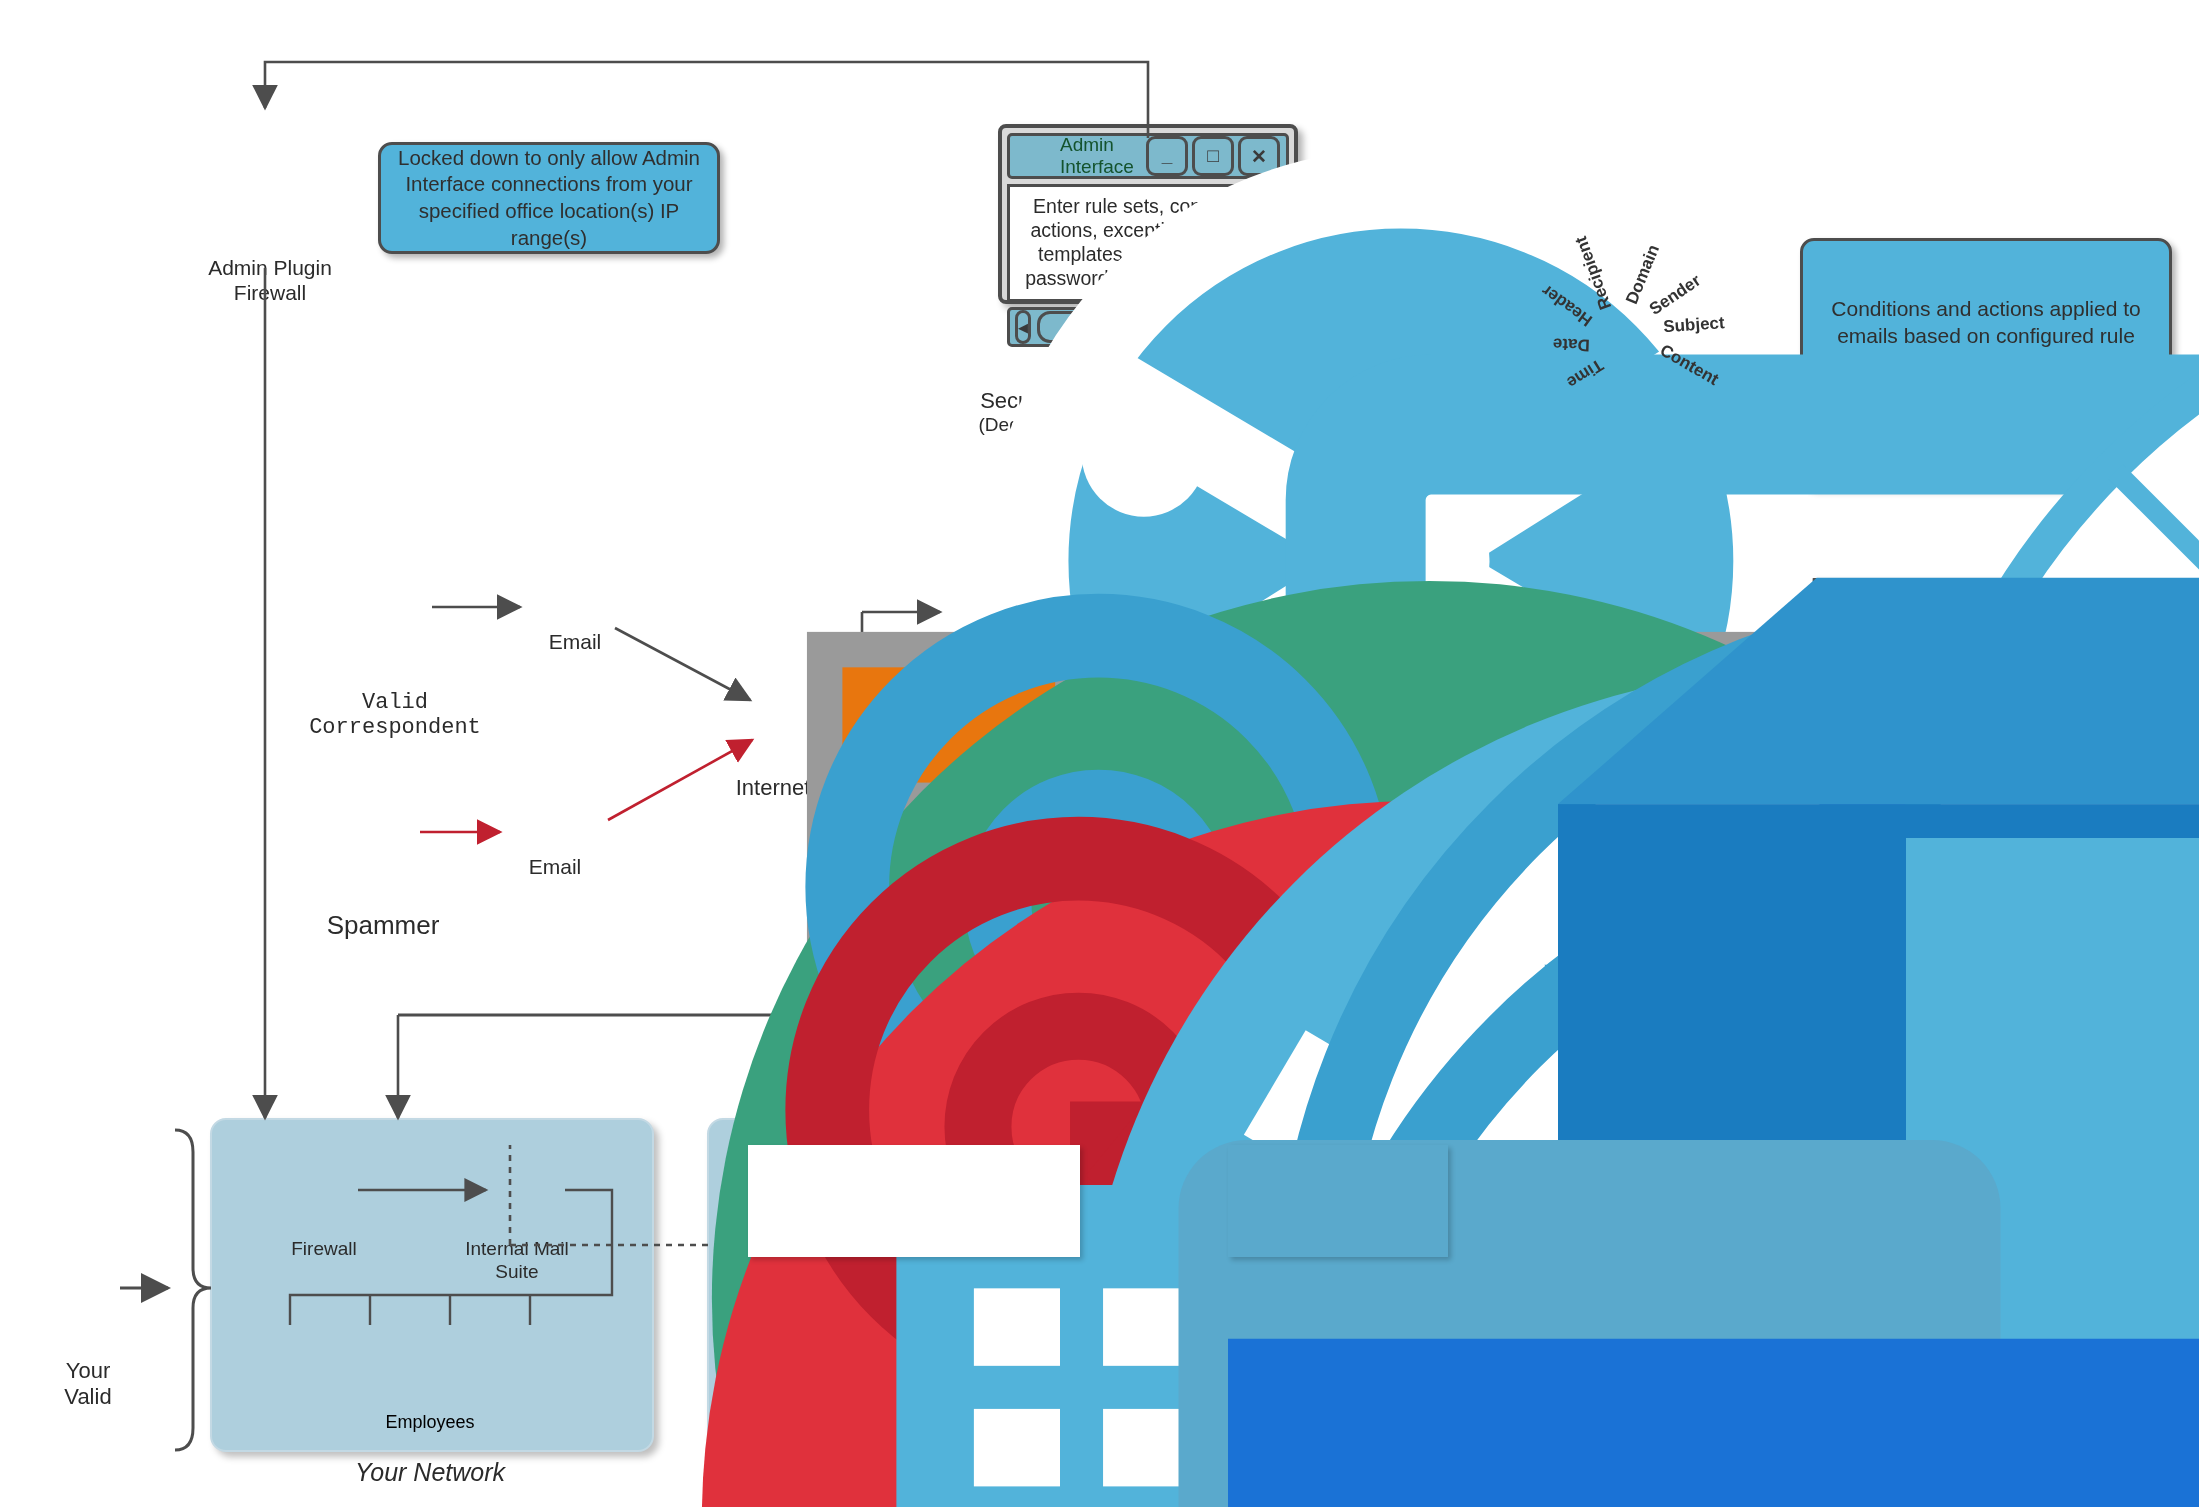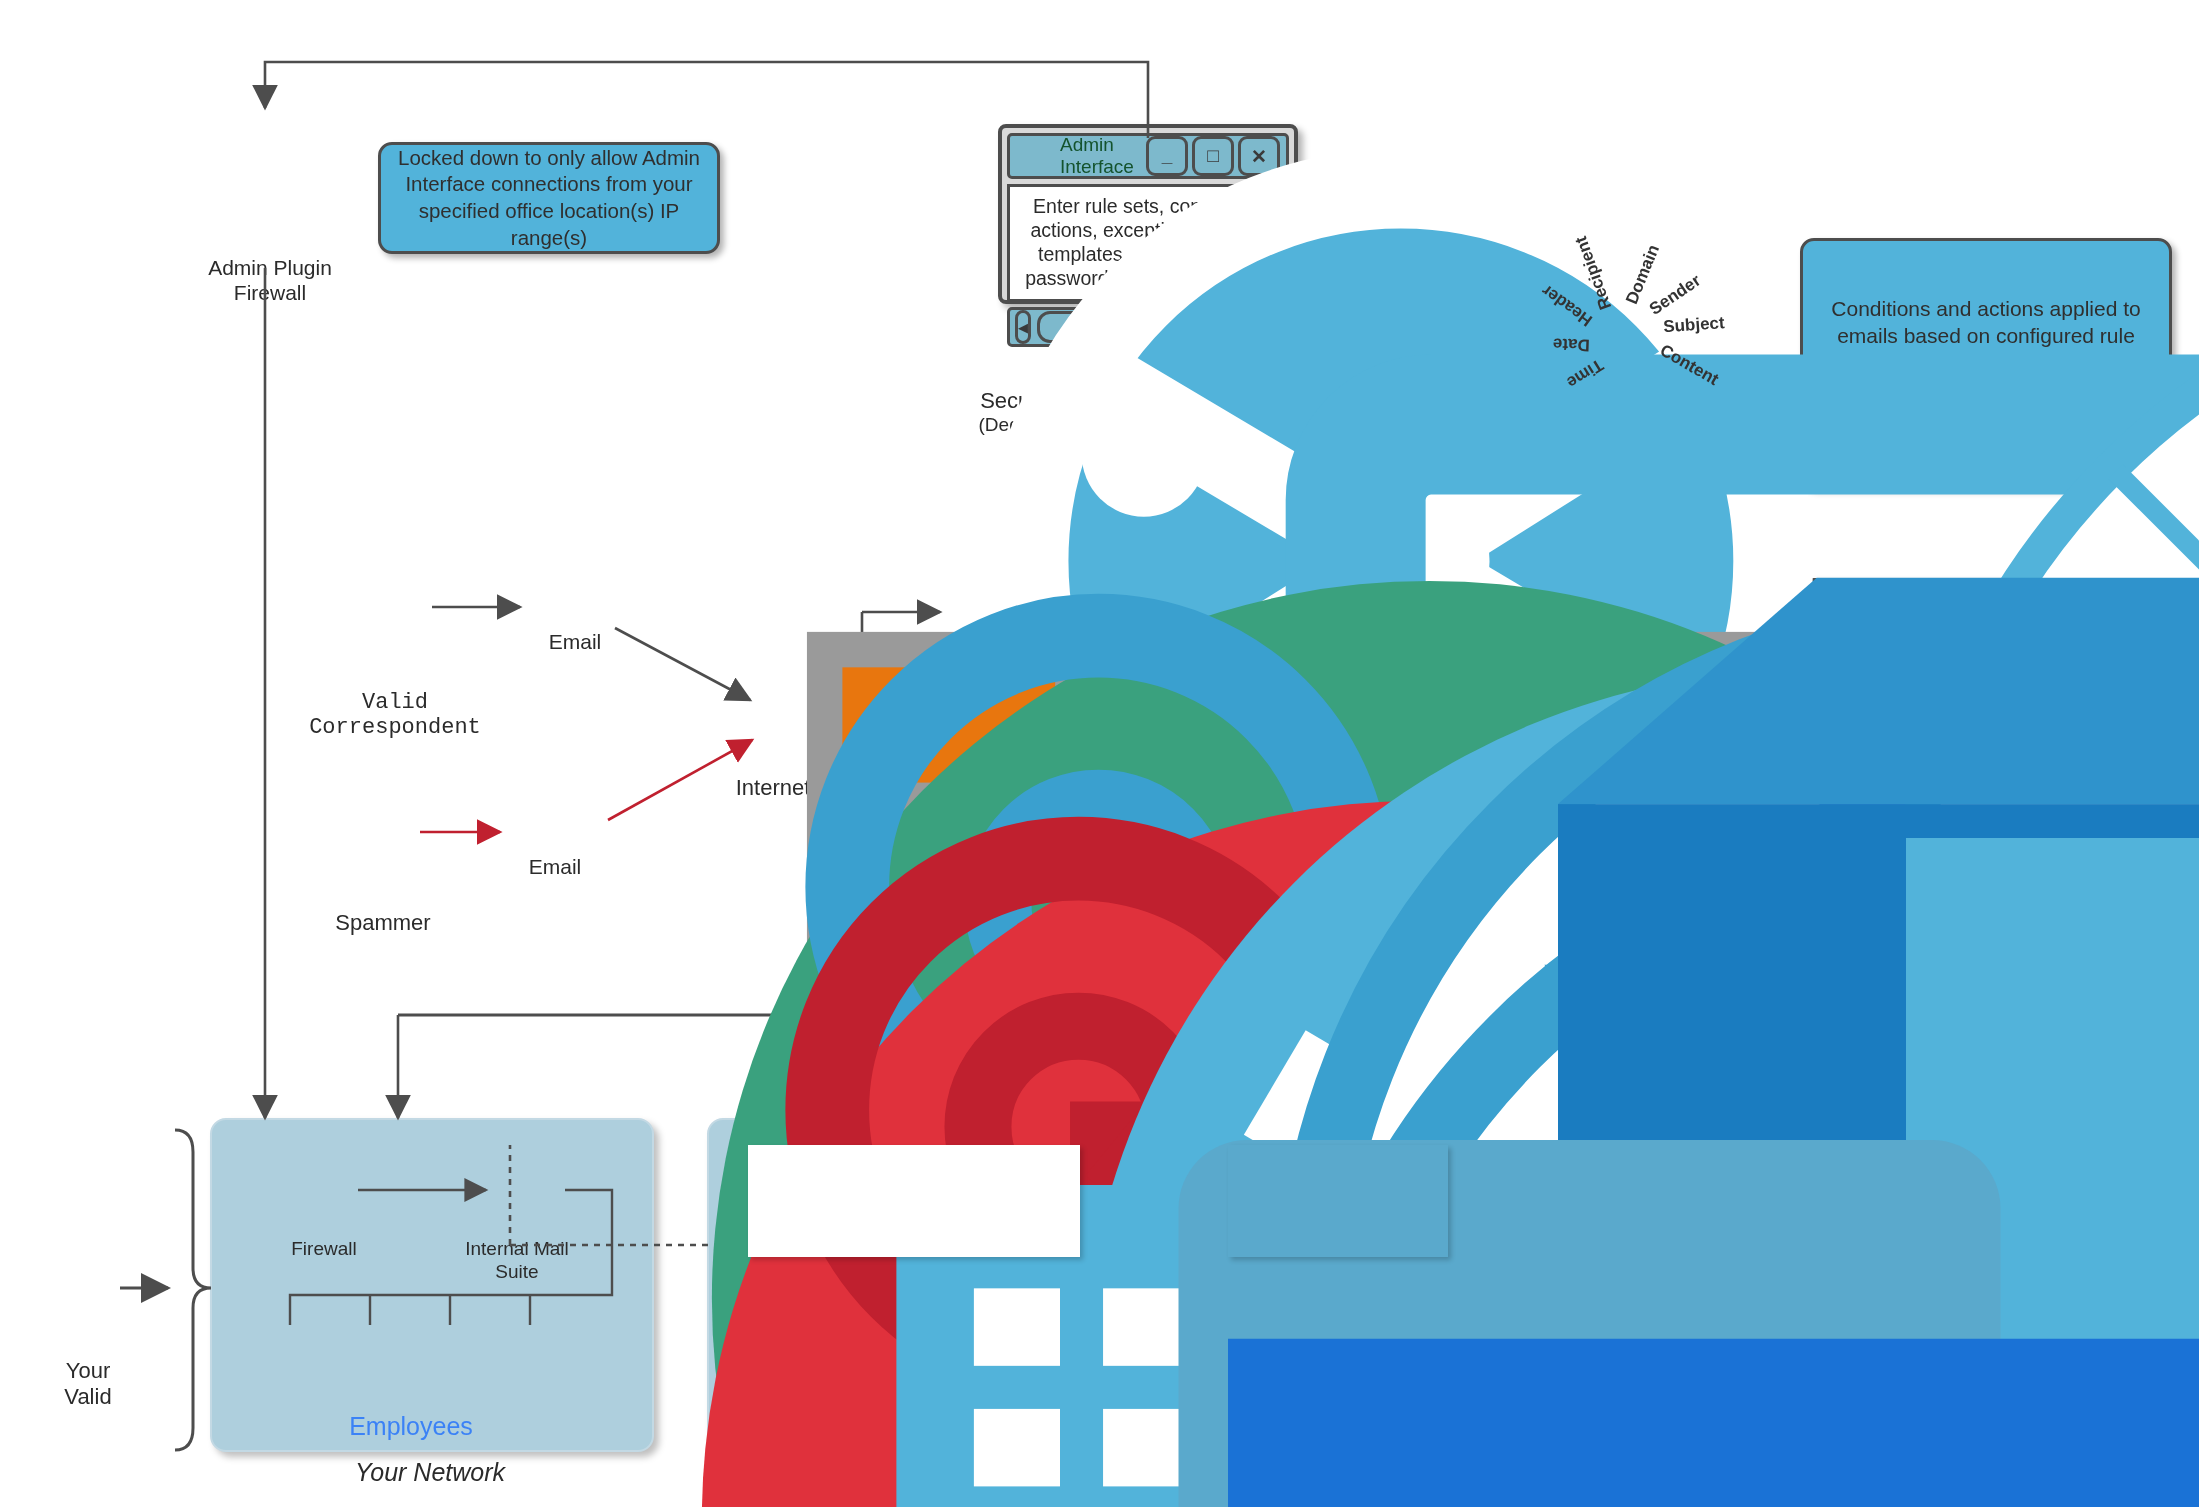--- a/index.html
+++ b/index.html
@@ -289,21 +289,21 @@
 
 <div class="node abs" style="left:320px;top:765px;width:126px;height:126px;">
   <svg width="126" height="126" viewBox="0 0 126 126">
     <circle cx="63" cy="63" r="60" fill="#e0313c"></circle>
     <path d="M16,122 q8,-36 47,-36 q39,0 47,36 z" fill="#cf1420"></path>
     <path d="M30,92 q0,-58 33,-58 q33,0 33,58 q-14,-22 -33,-22 q-19,0 -33,22z" fill="#cf1420"></path>
     <path d="M44,66 q0,-24 19,-24 q19,0 19,24 q0,28 -19,40 q-19,-12 -19,-40z" fill="#f7e0cf"></path>
     <path d="M48,70 h14 M64,70 h14" stroke="#c9b49e" stroke-width="3"></path>
   </svg>
 </div>
-<div class="cap" style="left:318px;top:910px;width:130px;font-size:22px;">Spammer</div>
+<div class="cap" style="left:318px;top:910px;width:130px;font-size:26px;">Spammer</div>
 
 <div class="node abs" style="left:498px;top:775px;width:110px;height:90px;">
   <svg width="110" height="90" viewBox="0 0 110 90">
     <circle cx="24" cy="20" r="15" fill="none" stroke="#c0202f" stroke-width="5"></circle>
     <circle cx="24" cy="21" r="6" fill="none" stroke="#c0202f" stroke-width="4"></circle>
     <path d="M30,27 q2,8 8,6" stroke="#c0202f" stroke-width="4" fill="none"></path>
     <rect x="26" y="22" width="78" height="58" fill="#fff" stroke="#c0202f" stroke-width="5"></rect>
     <path d="M26,22 L65,54 L104,22" fill="none" stroke="#c0202f" stroke-width="5"></path>
   </svg>
 </div>
@@ -569,21 +569,21 @@
       <path d="M28,58 l10,14 l10,-14 l-5,-6 h-10z" fill="#fbe9da"></path>
     </g>
     <g transform="translate(258,0)">
       <path d="M10,86 q4,-30 28,-30 q24,0 28,30z" fill="#e3c84f"></path>
           <ellipse cx="38" cy="34" rx="17" ry="21" fill="#9b6640"></ellipse>
       <path d="M21,30 q0,-22 17,-22 q17,0 17,22 q-5,-10 -17,-10 q-12,0 -17,10z" fill="#3a2418"></path>
       <path d="M36,58 h4 l2,16 l-4,6 l-4,-6z" fill="#1b6f7a"></path>
     </g>
   </svg>
 </div>
-<div class="cap" style="left:311px;top:1412px;width:200px;font-size:25px;color:#3b82f6;">Employees</div>
+<div class="cap" style="left:330px;top:1412px;width:200px;font-size:18px;color:#000000;">Employees</div>
 <div class="cap" style="left:280px;top:1458px;width:300px;font-size:25px;font-style:italic;">Your Network</div>
 
 <div class="panel" style="left:707px;top:1118px;width:418px;height:330px;"></div>
 <div class="node abs" style="left:748px;top:1145px;width:332px;height:112px;background:#fff;box-shadow:3px 3px 5px rgba(0,0,0,.2);">
   <svg width="332" height="112" viewBox="0 0 332 112">
     <rect x="0" y="0" width="332" height="112" fill="#fff"></rect>
     <rect x="58" y="14" width="36" height="26" rx="3" fill="#4285f4"></rect>
         <rect x="62" y="24" width="14" height="4" fill="#fff"></rect>
         <rect x="62" y="31" width="20" height="4" fill="#fff"></rect>
     <rect x="104" y="12" width="30" height="30" rx="4" fill="#fff" stroke="#db4437" stroke-width="3"></rect>

